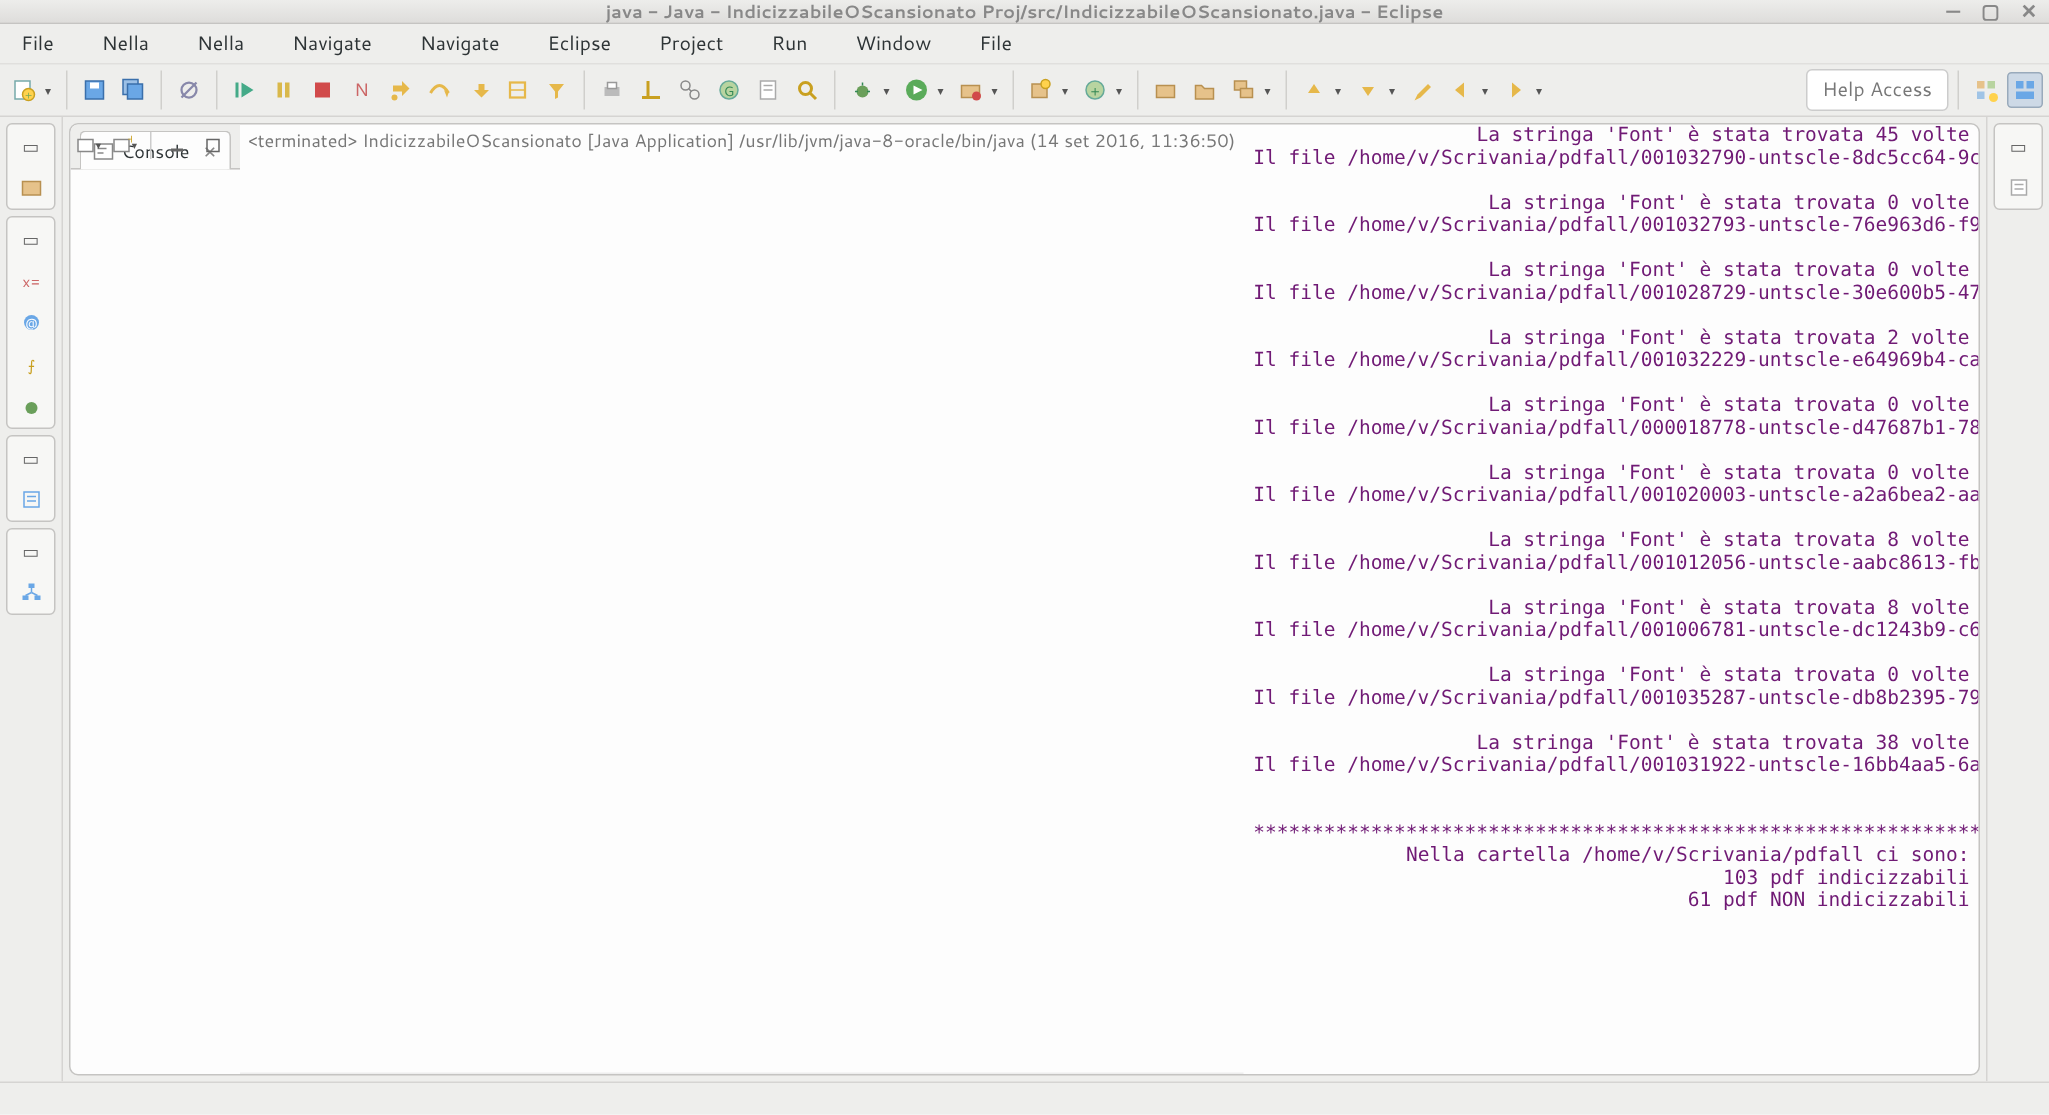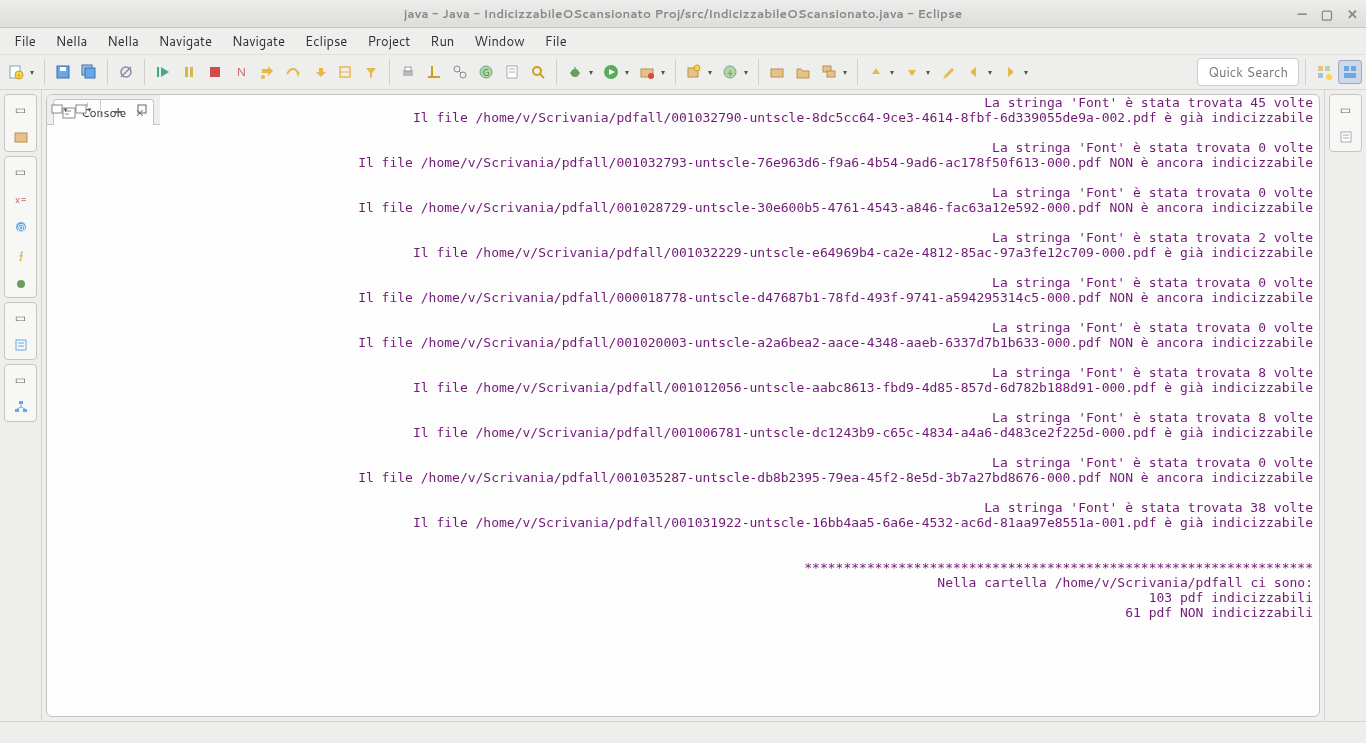--- a/index.html
+++ b/index.html
@@ -8,21 +8,21 @@
   font-size: 13px;
   background: #eeeeec;
   color: #2e3436;
   width: 1366px;
   height: 743px;
   overflow: hidden;
   display: flex;
   flex-direction: column;
 }
 .titlebar {
-  height: 28px;
+  height: 16px;
   background: linear-gradient(#ededeb, #dedddb);
   border-bottom: 1px solid #c5c4c2;
   display: flex;
   align-items: center;
   justify-content: center;
   position: relative;
   font-weight: bold;
   color: #888;
   font-size: 12px;
 }
@@ -32,21 +32,21 @@
   display: flex;
   gap: 14px;
   color: #888;
 }
 .titlebar .window-controls span { cursor: default; font-size: 13px; }
 .menubar {
   height: 26px;
   background: #eeeeec;
   display: flex;
   align-items: center;
-  gap: 4px;
+  gap: 16px;
   padding: 0 6px;
   font-size: 13px;
 }
 .menubar .menu-item { padding: 3px 8px; cursor: default; }
 .toolbar-row {
   height: 36px;
   background: #eeeeec;
   border-top: 1px solid #e0dfdd;
   border-bottom: 1px solid #d5d4d2;
   display: flex;
@@ -416,21 +416,21 @@
       <svg width="16" height="16">
         <polygon points="10,3 4,8 10,13" fill="#e6b84a"></polygon>
       </svg>
     </span>
   <span class="tool-btn with-arrow">
       <svg width="16" height="16">
         <polygon points="6,3 12,8 6,13" fill="#e6b84a"></polygon>
       </svg>
     </span>
 
-  <div class="quick-access">Quick Search</div>
+  <div class="quick-access">Help Access</div>
   <div class="tool-sep"></div>
   <span class="tool-btn">
       <svg width="16" height="16">
         <rect x="2" y="2" width="5" height="5" fill="#e6c28a"></rect>
         <rect x="9" y="2" width="5" height="5" fill="#b8d4a0"></rect>
         <rect x="2" y="9" width="5" height="5" fill="#a0c4e6"></rect>
         <circle cx="13" cy="13" r="3" fill="#ffd24d"></circle>
       </svg>
     </span>
   <span class="tool-btn" style="background:#cdd9e6;border:1px solid #9ab">
@@ -585,20 +585,21 @@
                 <line x1="3" y1="10" x2="11" y2="10" stroke="#666" stroke-width="2"></line>
               </svg>
             </span>
           <span class="tb">
               <svg width="14" height="14">
                 <rect x="3" y="3" width="8" height="8" fill="none" stroke="#666"></rect>
               </svg>
             </span>
         </div>
       </div>
+      <div class="console-header">&lt;terminated&gt; IndicizzabileOScansionato [Java Application] /usr/lib/jvm/java-8-oracle/bin/java (14 set 2016, 11:36:50)</div>
       <div class="console-output">La stringa 'Font' è stata trovata 45 volte
 Il file /home/v/Scrivania/pdfall/001032790-untscle-8dc5cc64-9ce3-4614-8fbf-6d339055de9a-002.pdf è già indicizzabile
 
 La stringa 'Font' è stata trovata 0 volte
 Il file /home/v/Scrivania/pdfall/001032793-untscle-76e963d6-f9a6-4b54-9ad6-ac178f50f613-000.pdf NON è ancora indicizzabile
 
 La stringa 'Font' è stata trovata 0 volte
 Il file /home/v/Scrivania/pdfall/001028729-untscle-30e600b5-4761-4543-a846-fac63a12e592-000.pdf NON è ancora indicizzabile
 
 La stringa 'Font' è stata trovata 2 volte

